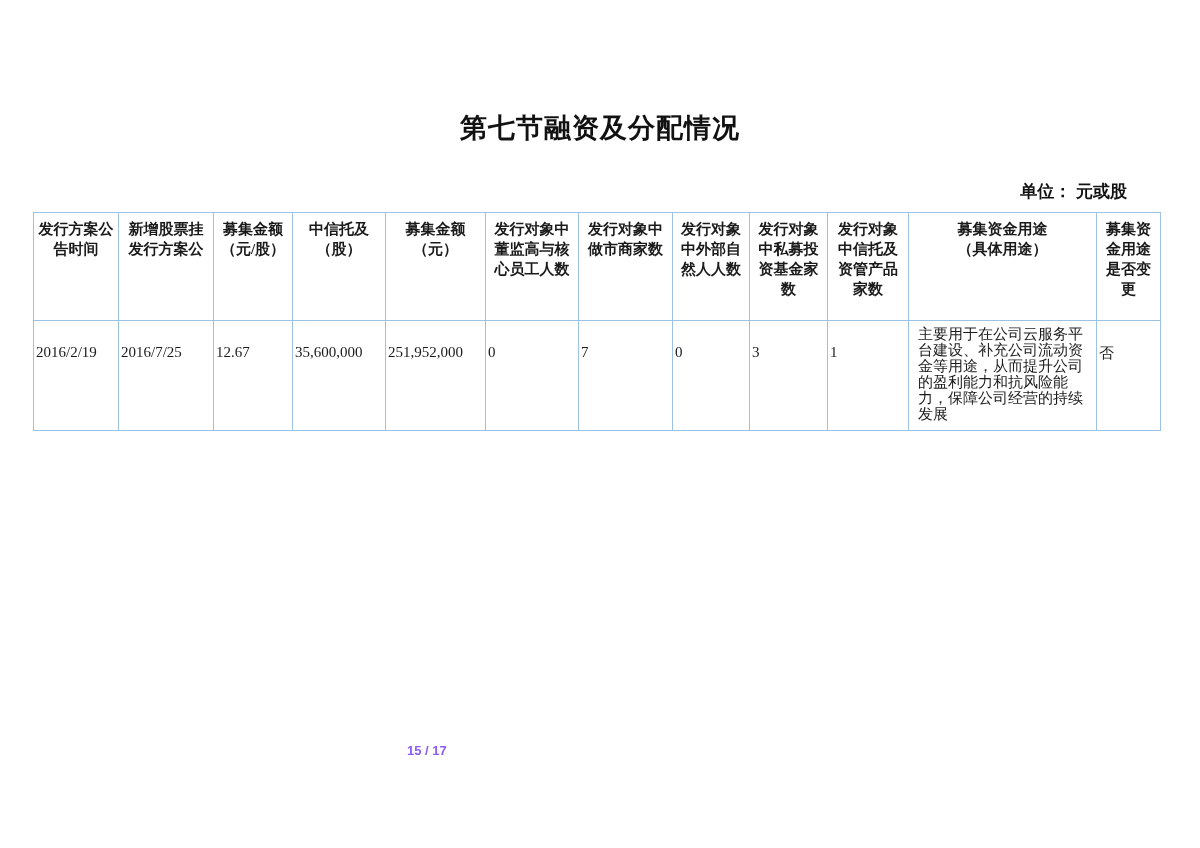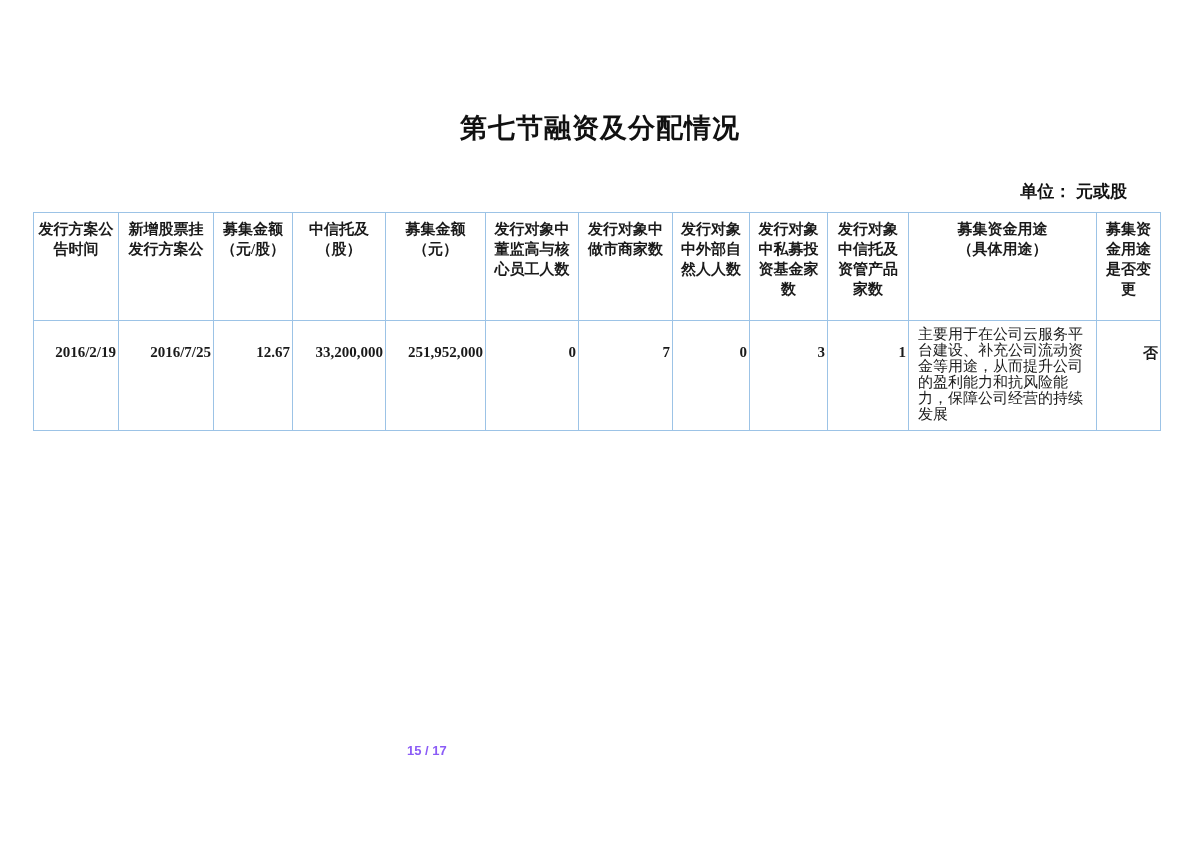--- a/index.html
+++ b/index.html
@@ -70,23 +70,22 @@
     color: #1a1a1a;
   }
   table.issue-table td {
     height: 110px;
     box-sizing: border-box;
     font-size: 15px;
     vertical-align: top;
     color: #1a1a1a;
   }
   td.cell-value {
-    text-align: right;
+    text-align: left;
     padding: 23px 2px 18px 2px;
-    font-weight: bold;
   }
   td.cell-purpose {
     text-align: left;
     font-size: 14px;
     line-height: 16px;
     padding: 5px 8px 4px 9px;
   }
   .page-number {
     position: absolute;
     top: 743px;
@@ -155,21 +154,21 @@
 金用途
 是否变
 更</th>
       </tr>
     </thead>
     <tbody>
       <tr>
         <td class="cell-value">2016/2/19</td>
         <td class="cell-value">2016/7/25</td>
         <td class="cell-value">12.67</td>
-        <td class="cell-value">33,200,000</td>
+        <td class="cell-value">35,600,000</td>
         <td class="cell-value">251,952,000</td>
         <td class="cell-value">0</td>
         <td class="cell-value">7</td>
         <td class="cell-value">0</td>
         <td class="cell-value">3</td>
         <td class="cell-value">1</td>
         <td class="cell-purpose">主要用于在公司云服务平台建设、补充公司流动资金等用途，从而提升公司的盈利能力和抗风险能力，保障公司经营的持续发展</td>
         <td class="cell-value">否</td>
       </tr>
     </tbody>

